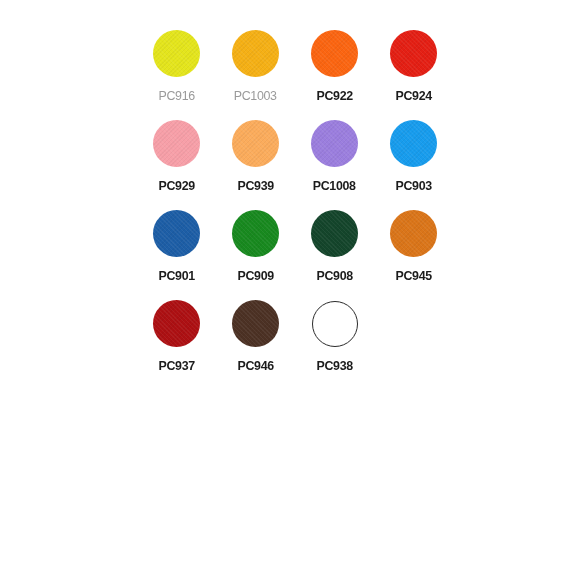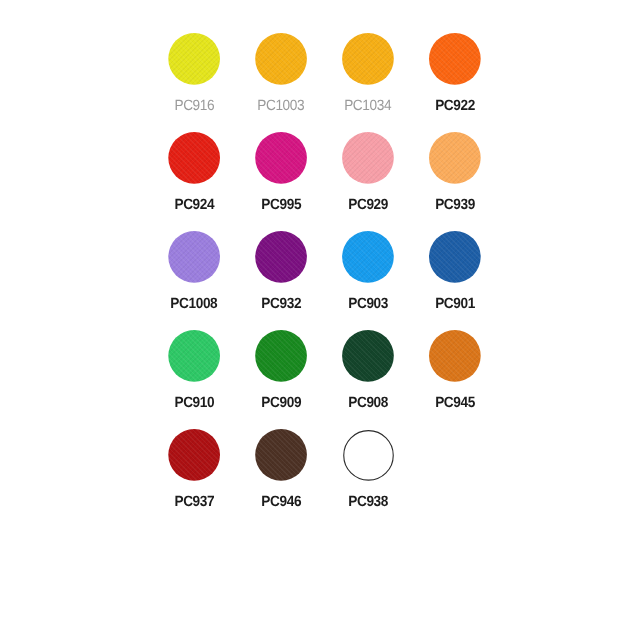--- a/index.html
+++ b/index.html
@@ -109,41 +109,29 @@
         <div class="label muted">PC916</div>
       </div>
       <div class="cell">
         <div class="swatch-wrap">
           <div class="swatch" style="background: rgb(245, 176, 21);"></div>
         </div>
         <div class="label muted">PC1003</div>
       </div>
       <div class="cell">
         <div class="swatch-wrap">
-          <div class="swatch" style="background: rgb(246, 175, 22);"></div>
-        </div>
-        <div class="label muted">PC1034</div>
-      </div>
-      <div class="cell">
-        <div class="swatch-wrap">
           <div class="swatch" style="background: rgb(251, 101, 17);"></div>
         </div>
         <div class="label">PC922</div>
       </div>
       <div class="cell">
         <div class="swatch-wrap">
           <div class="swatch" style="background: rgb(228, 31, 20);"></div>
         </div>
         <div class="label">PC924</div>
-      </div>
-      <div class="cell">
-        <div class="swatch-wrap">
-          <div class="swatch" style="background: rgb(212, 21, 130);"></div>
-        </div>
-        <div class="label">PC995</div>
       </div>
       <div class="cell">
         <div class="swatch-wrap">
           <div class="swatch" style="background: rgb(247, 159, 168);"></div>
         </div>
         <div class="label">PC929</div>
       </div>
       <div class="cell">
         <div class="swatch-wrap">
           <div class="swatch" style="background: rgb(251, 172, 92);"></div>
@@ -151,41 +139,29 @@
         <div class="label">PC939</div>
       </div>
       <div class="cell">
         <div class="swatch-wrap">
           <div class="swatch" style="background: rgb(155, 126, 222);"></div>
         </div>
         <div class="label">PC1008</div>
       </div>
       <div class="cell">
         <div class="swatch-wrap">
-          <div class="swatch" style="background: rgb(123, 16, 128);"></div>
-        </div>
-        <div class="label">PC932</div>
-      </div>
-      <div class="cell">
-        <div class="swatch-wrap">
           <div class="swatch" style="background: rgb(23, 156, 237);"></div>
         </div>
         <div class="label">PC903</div>
       </div>
       <div class="cell">
         <div class="swatch-wrap">
           <div class="swatch" style="background: rgb(29, 94, 166);"></div>
         </div>
         <div class="label">PC901</div>
-      </div>
-      <div class="cell">
-        <div class="swatch-wrap">
-          <div class="swatch" style="background: rgb(46, 200, 102);"></div>
-        </div>
-        <div class="label">PC910</div>
       </div>
       <div class="cell">
         <div class="swatch-wrap">
           <div class="swatch" style="background: rgb(24, 137, 31);"></div>
         </div>
         <div class="label">PC909</div>
       </div>
       <div class="cell">
         <div class="swatch-wrap">
           <div class="swatch" style="background: rgb(20, 69, 43);"></div>

